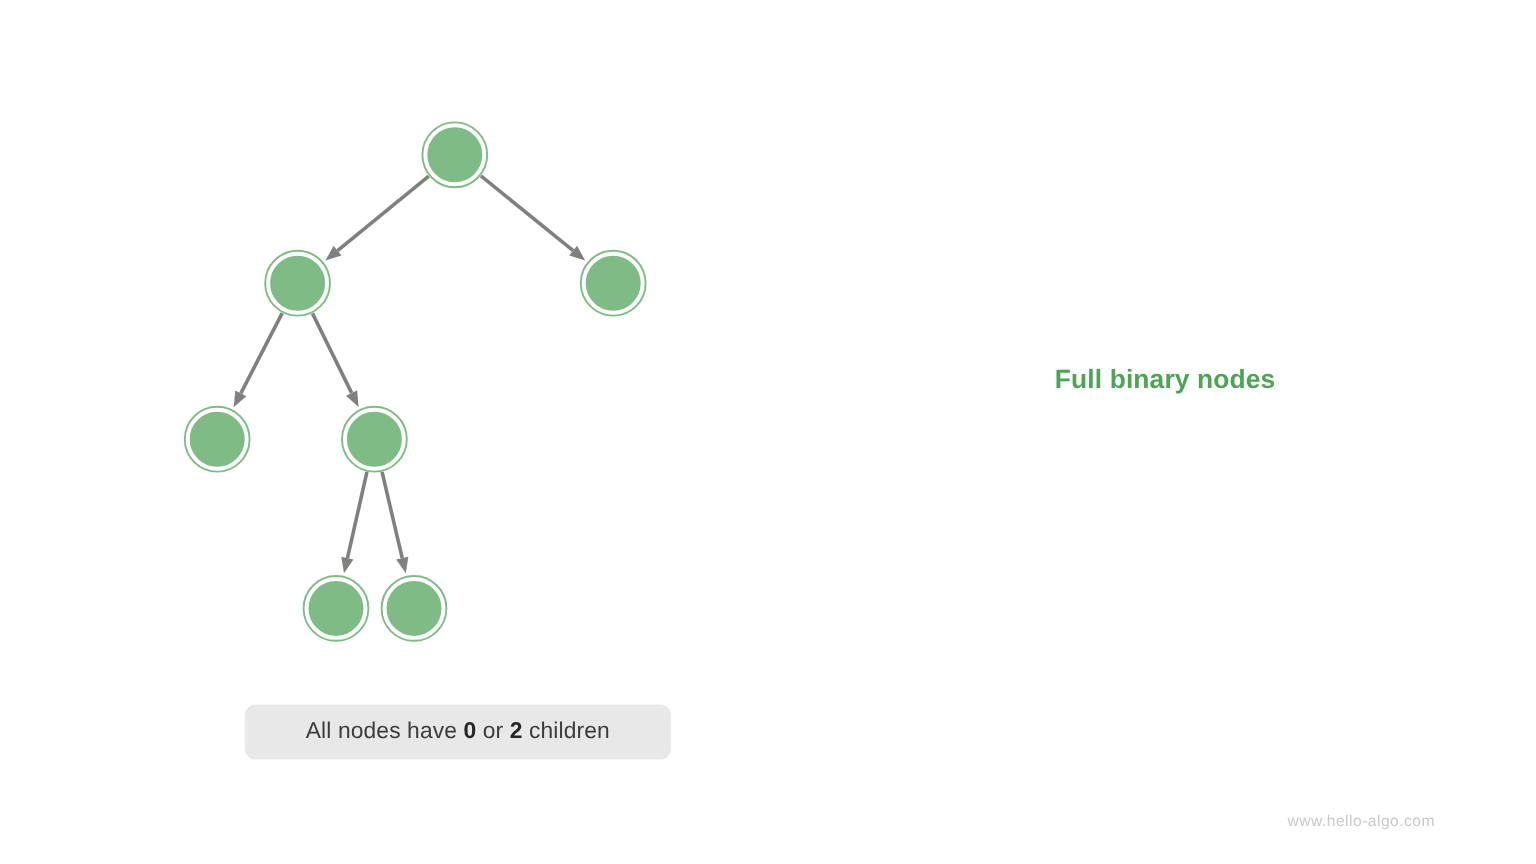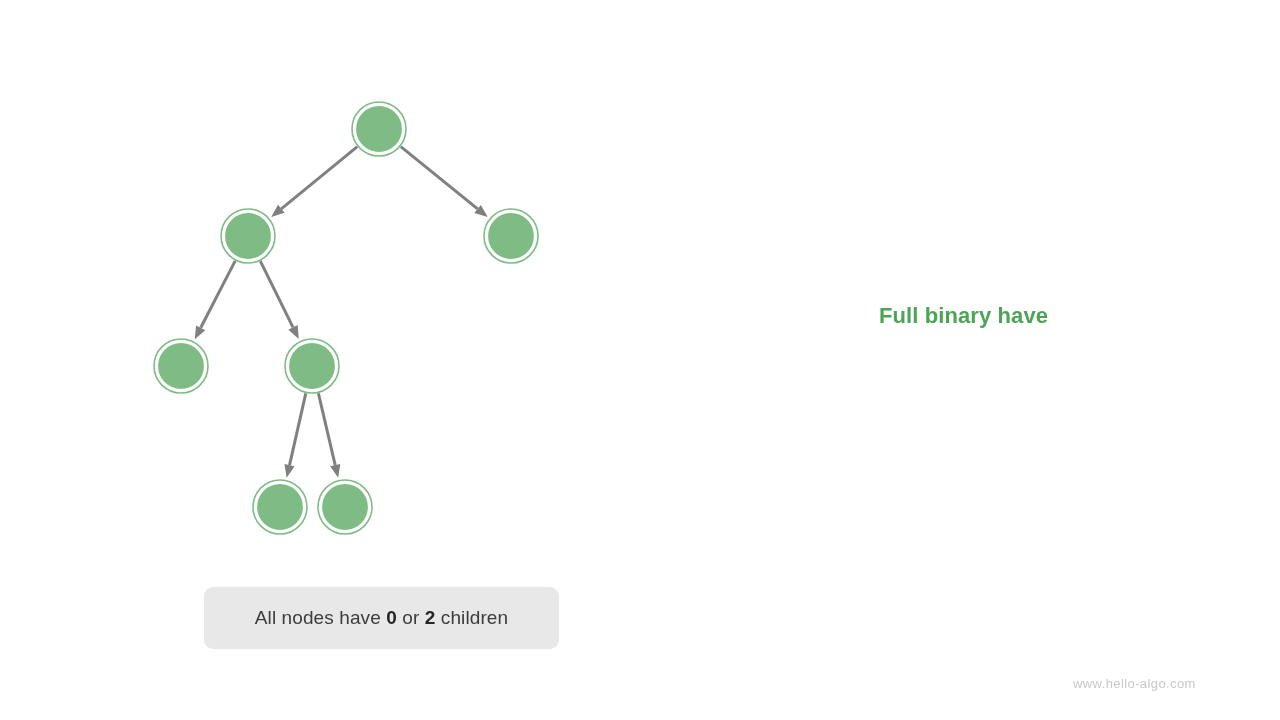--- a/index.html
+++ b/index.html
@@ -64,21 +64,21 @@
     color: #4ca554;
     letter-spacing: 0.1px;
     white-space: nowrap;
   }
 
   #caption-box {
     position: absolute;
     left: 204px;
     top: 587px;
     width: 355px;
-    height: 62px;
+    height: 46px;
     background: #e8e8e8;
     border-radius: 9px;
     display: flex;
     align-items: center;
     justify-content: center;
   }
   #caption-text {
     font-size: 19px;
     color: #3c3c3c;
     white-space: nowrap;
@@ -145,21 +145,21 @@
           <circle cx="280" cy="507" r="27" class="node-ring"></circle>
           <circle cx="280" cy="507" r="24" class="node-body"></circle>
         </g>
         <g>
           <circle cx="345" cy="507" r="27" class="node-ring"></circle>
           <circle cx="345" cy="507" r="24" class="node-body"></circle>
         </g>
       </g>
   </svg>
 
-  <div id="diagram-title">Full binary have</div>
+  <div id="diagram-title">Full binary nodes</div>
 
   <div id="caption-box">
     <span id="caption-text">
       <span>All nodes have </span><b>0</b><span> or </span><b>2</b><span> children</span>
     </span>
   </div>
 
   <div id="watermark">www.hello-algo.com</div>
 
 </div>

